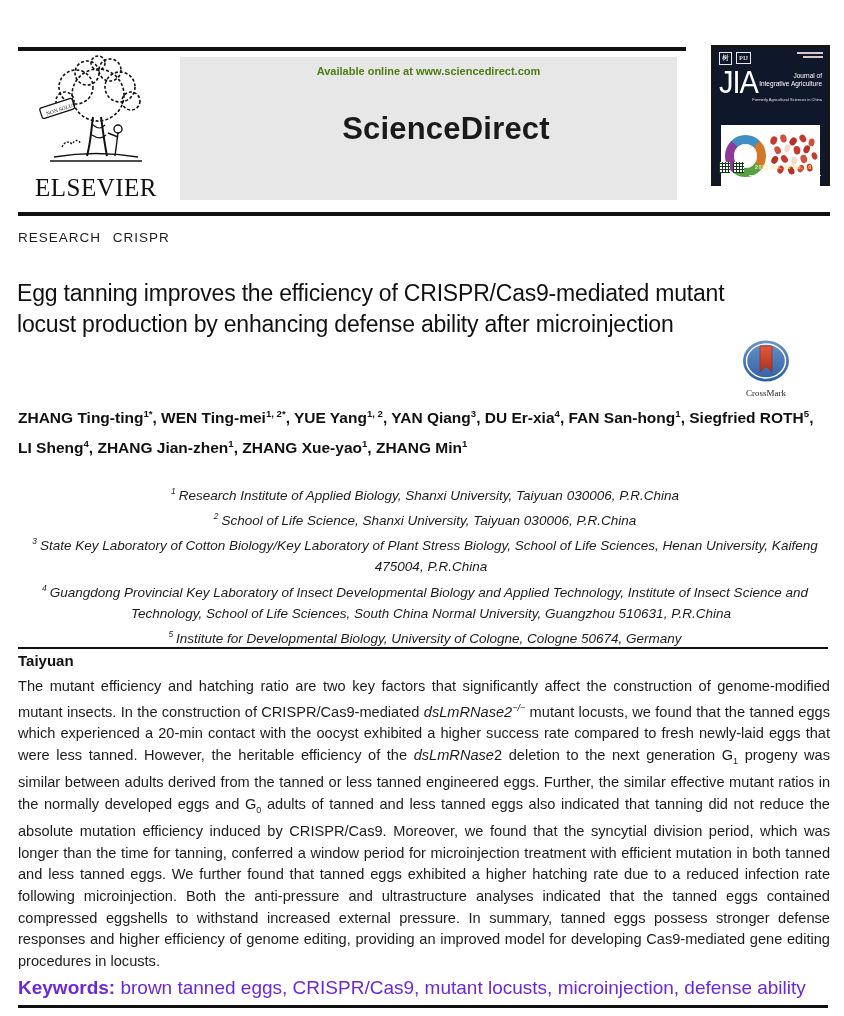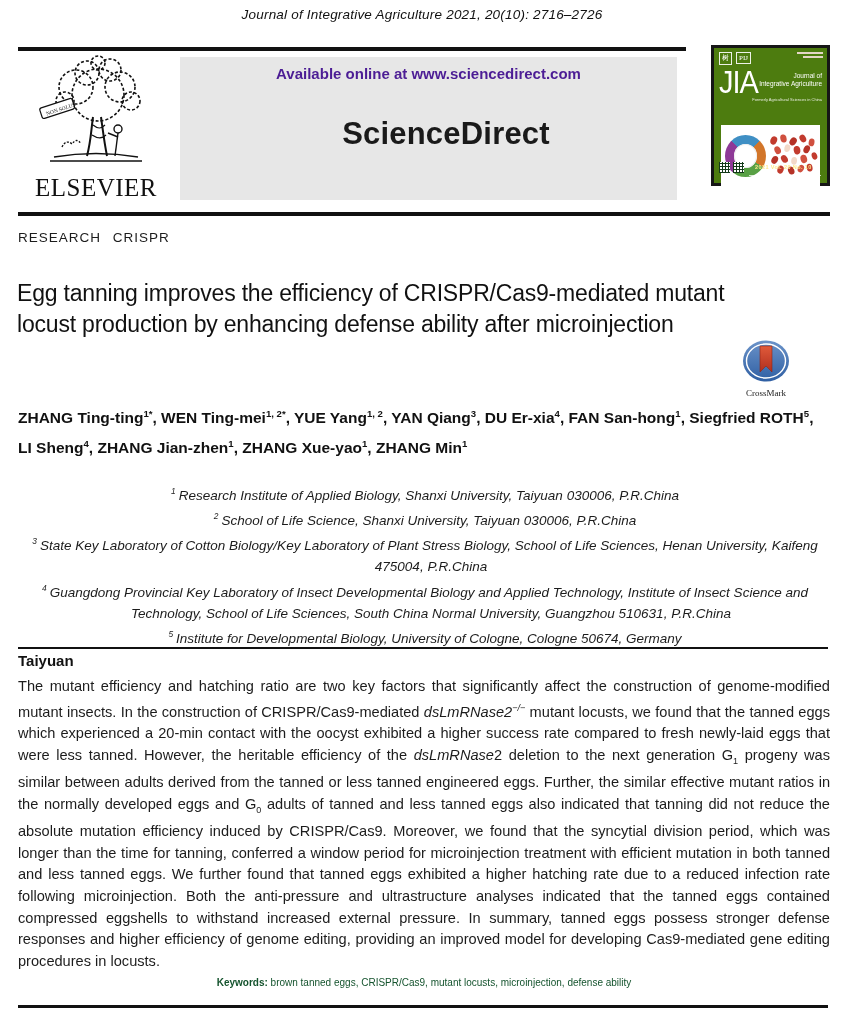--- a/index.html
+++ b/index.html
@@ -18,26 +18,26 @@
   .bottom-rule{left:18px;top:1005px;width:810px;height:3px;}
 
   
   .elsevier{position:absolute;left:16px;top:55px;width:160px;height:152px;text-align:center;}
   .elsevier svg{display:block;margin:0 auto;}
   .elsevier-wordmark{font-family:"Liberation Serif","DejaVu Serif",serif;font-size:25px;
                      letter-spacing:.5px;color:#111;line-height:1;margin-top:-2px;}
 
   
   .banner{position:absolute;left:180px;top:57px;width:497px;height:143px;background:#e7e7e7;}
-  .available-online{margin-top:8px;text-align:center;font-size:15px;font-weight:bold;color:#4c1d95;}
+  .available-online{margin-top:8px;text-align:center;font-size:11px;font-weight:bold;color:#4d7c0f;}
   .sciencedirect{margin-top:34px;text-align:center;font-size:31px;font-weight:bold;color:#1a1a1a;
                  letter-spacing:.2px;padding-left:35px;}
 
   
-  .cover{position:absolute;left:711px;top:45px;width:119px;height:141px;background:#4d7c0f;
+  .cover{position:absolute;left:711px;top:45px;width:119px;height:141px;background:#0f172a;
          border:3px solid #161616;box-sizing:border-box;}
   .cover-top{display:flex;align-items:flex-start;padding:4px 4px 0 5px;}
   .seal{width:11px;height:11px;border:1px solid rgba(255,255,255,.9);color:#fff;font-size:7px;
         line-height:10px;text-align:center;}
   .pij{margin-left:4px;border:1px solid rgba(255,255,255,.9);color:#fff;font-size:7px;
        font-family:"Liberation Serif",serif;padding:0 2px;line-height:10px;height:10px;}
   .issn-lines{margin-left:auto;display:flex;flex-direction:column;gap:2px;align-items:flex-end;}
   .issn-lines i{display:block;height:2px;background:rgba(255,230,230,.85);}
   .jia-row{display:flex;align-items:flex-start;padding:1px 5px 0 5px;}
   .jia{color:#fff;font-size:29px;line-height:30px;font-weight:400;transform:scaleY(1.08);
@@ -77,29 +77,28 @@
   .affiliation sup{font-size:.62em;margin-right:3px;}
 
   
   .abstract-heading{position:absolute;left:18px;top:652px;font-size:15px;font-weight:bold;color:#111;}
   .abstract-text{position:absolute;left:18px;top:676px;width:812px;font-size:14.6px;
                  line-height:21.6px;text-align:justify;color:#1c1c1c;}
   .abstract-text sup{font-size:.62em;}
   .abstract-text sub{font-size:.62em;}
 
   
-  .keywords{position:absolute;left:18px;top:977px;width:812px;font-size:10px;color:#14532d;text-align:center;}
+  .keywords{position:absolute;left:18px;top:977px;width:812px;font-size:19px;color:#6d28d9;}
   .keywords .kw-label{font-weight:bold;}
 </style>
 </head>
 <body>
 
 <div class="page">
 
-  <div class="journal-ref">Journal of Integrative Agriculture  2021, 20(10): 2716–2726</div>
 
   <div class="rule top-rule"></div>
   <div class="rule header-bottom-rule"></div>
 
   <div class="elsevier">
     <svg width="128" height="122" viewBox="0 0 128 122">
       <g fill="none" stroke="#111" stroke-width="1.6">
         <circle cx="66" cy="40" r="26" stroke-dasharray="3 2"></circle>
         <circle cx="44" cy="32" r="17" stroke-dasharray="3 2"></circle>
         <circle cx="88" cy="32" r="15" stroke-dasharray="3 2"></circle>

